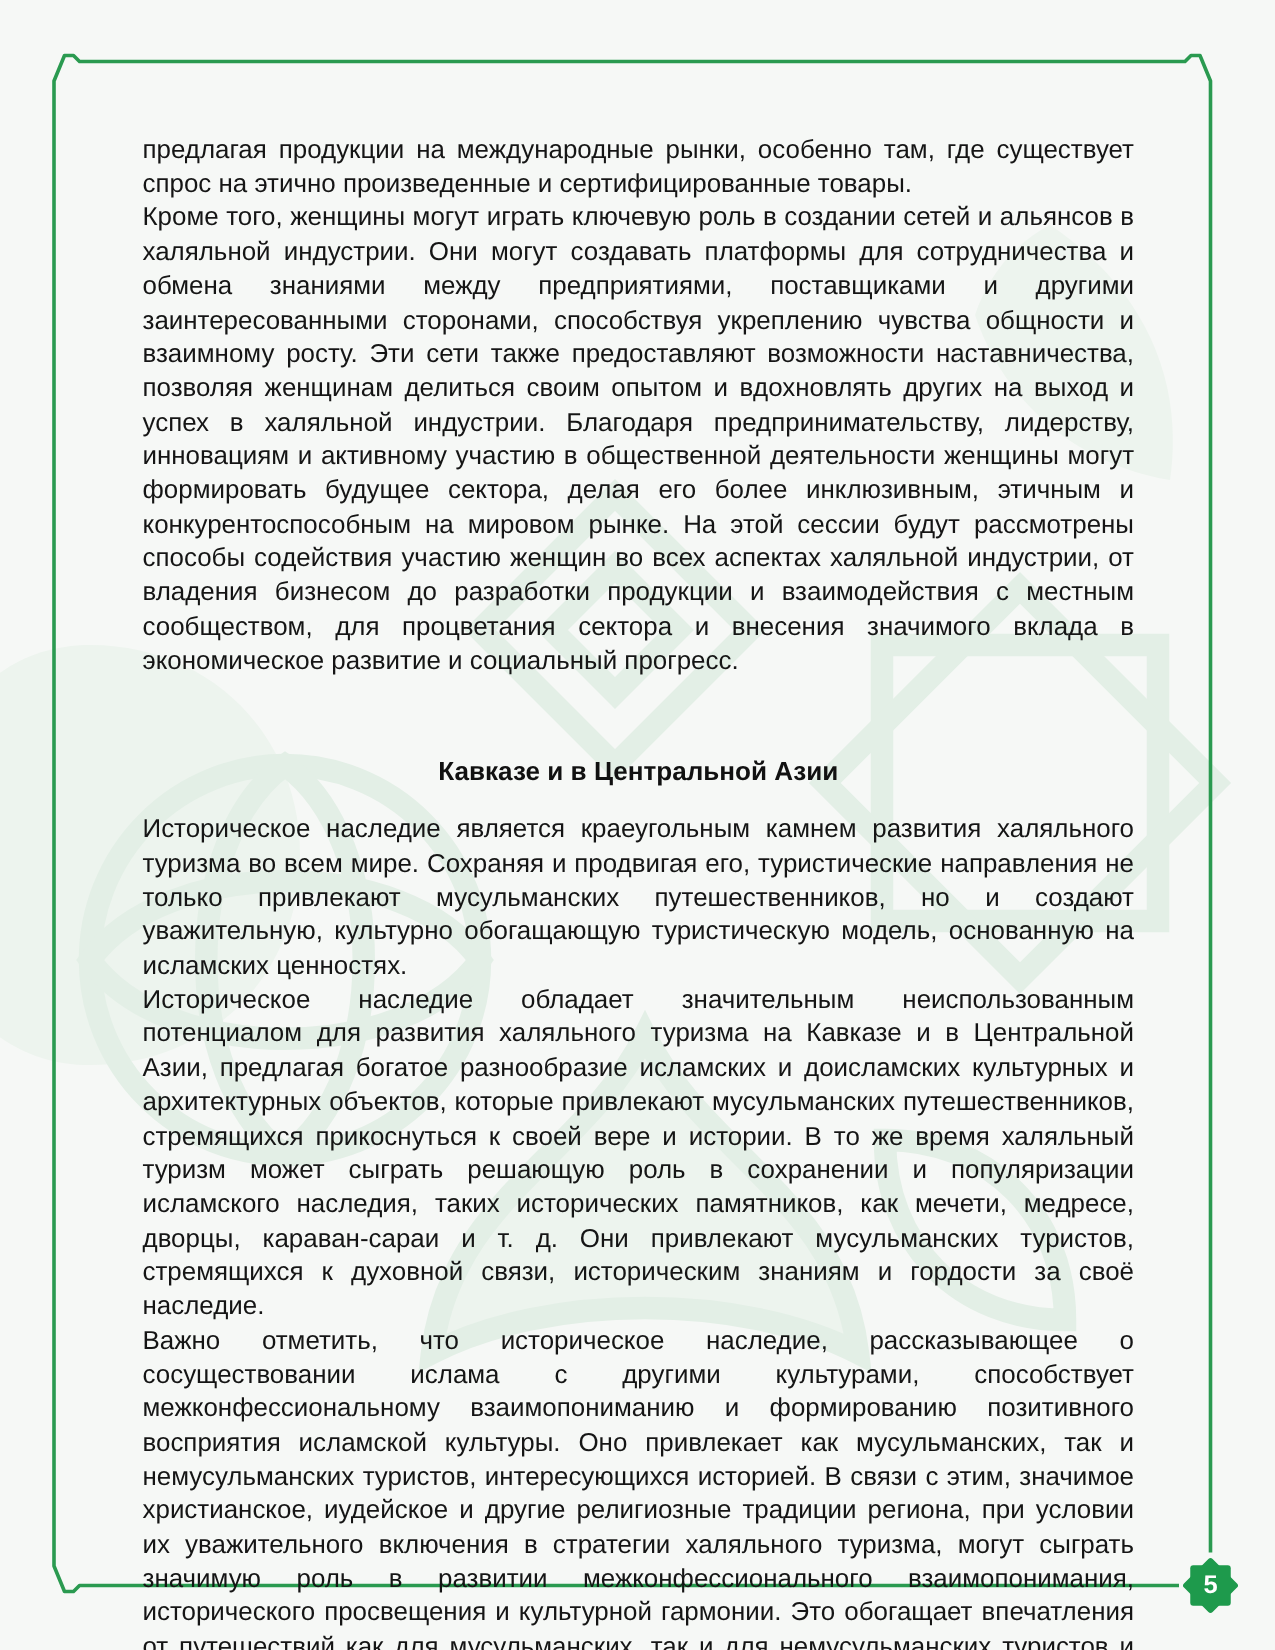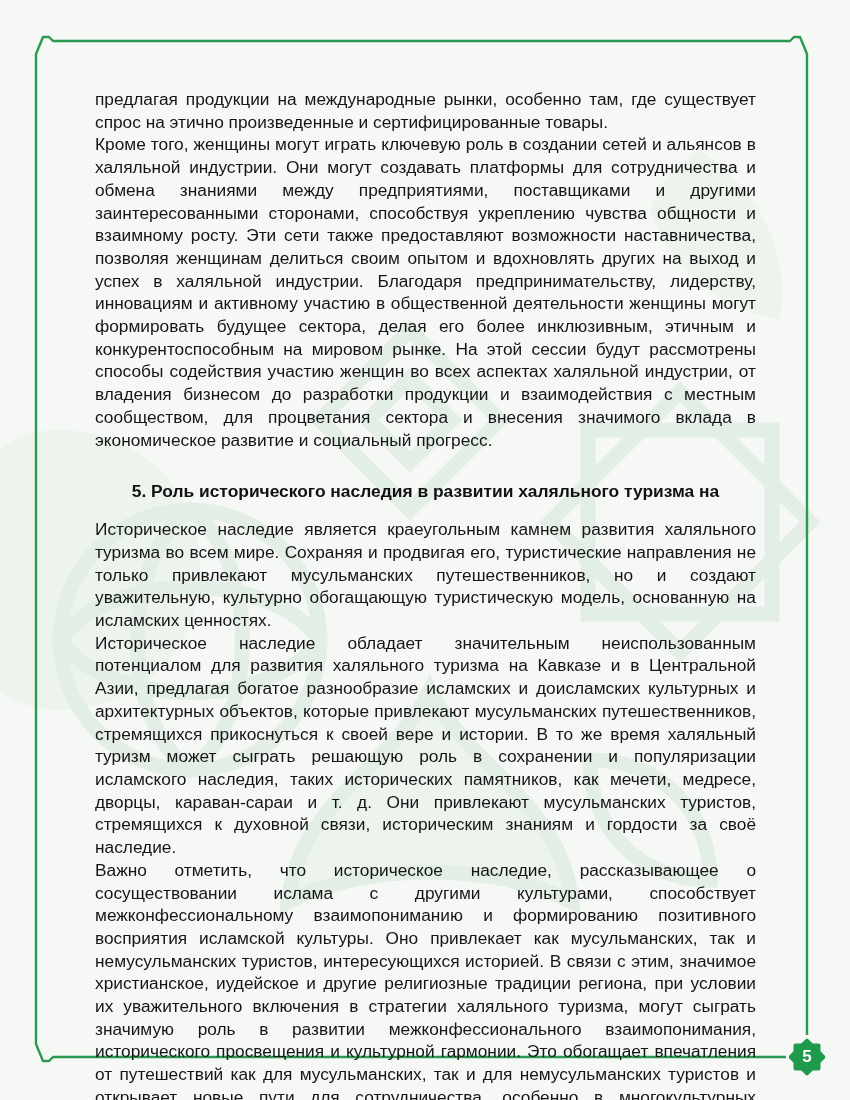--- a/index.html
+++ b/index.html
@@ -92,21 +92,22 @@
   </svg>
 
   <svg class="frame-svg" viewBox="0 0 850 1100" aria-hidden="true">
     <path fill="none" stroke-width="2.4" stroke-linejoin="round" d="M 786 1057 L 53 1057 L 49 1061 L 43 1061 L 36 1044 L 36 54 L 43 37 L 49 37 L 53 41 L 790 41 L 794 37 L 800 37 L 807 54 L 807 1035" stroke="#2a9a50"></path>
   </svg>
 
   <main class="content">
     <p>предлагая продукции на международные рынки, особенно там, где существует спрос на этично произведенные и сертифицированные товары.</p>
     <p>Кроме того, женщины могут играть ключевую роль в создании сетей и альянсов в халяльной индустрии. Они могут создавать платформы для сотрудничества и обмена знаниями между предприятиями, поставщиками и другими заинтересованными сторонами, способствуя укреплению чувства общности и взаимному росту. Эти сети также предоставляют возможности наставничества, позволяя женщинам делиться своим опытом и вдохновлять других на выход и успех в халяльной индустрии. Благодаря предпринимательству, лидерству, инновациям и активному участию в общественной деятельности женщины могут формировать будущее сектора, делая его более инклюзивным, этичным и конкурентоспособным на мировом рынке. На этой сессии будут рассмотрены способы содействия участию женщин во всех аспектах халяльной индустрии, от владения бизнесом до разработки продукции и взаимодействия с местным сообществом, для процветания сектора и внесения значимого вклада в экономическое развитие и социальный прогресс.</p>
     <h2>
-      <span>5. Роль исторического наследия в развитии халяльного туризма на</span><br>
+      <br>
+      <span>Кавказе и в Центральной Азии</span>
     </h2>
     <p>Историческое наследие является краеугольным камнем развития халяльного туризма во всем мире. Сохраняя и продвигая его, туристические направления не только привлекают мусульманских путешественников, но и создают уважительную, культурно обогащающую туристическую модель, основанную на исламских ценностях.</p>
     <p>Историческое наследие обладает значительным неиспользованным потенциалом для развития халяльного туризма на Кавказе и в Центральной Азии, предлагая богатое разнообразие исламских и доисламских культурных и архитектурных объектов, которые привлекают мусульманских путешественников, стремящихся прикоснуться к своей вере и истории. В то же время халяльный туризм может сыграть решающую роль в сохранении и популяризации исламского наследия, таких исторических памятников, как мечети, медресе, дворцы, караван-сараи и т. д. Они привлекают мусульманских туристов, стремящихся к духовной связи, историческим знаниям и гордости за своё наследие.</p>
     <p>Важно отметить, что историческое наследие, рассказывающее о сосуществовании ислама с другими культурами, способствует межконфессиональному взаимопониманию и формированию позитивного восприятия исламской культуры. Оно привлекает как мусульманских, так и немусульманских туристов, интересующихся историей. В связи с этим, значимое христианское, иудейское и другие религиозные традиции региона, при условии их уважительного включения в стратегии халяльного туризма, могут сыграть значимую роль в развитии межконфессионального взаимопонимания, исторического просвещения и культурной гармонии. Это обогащает впечатления от путешествий как для мусульманских, так и для немусульманских туристов и открывает новые пути для сотрудничества, особенно в многокультурных регионах с общей историей.</p>
 
   </main>
 
   <div class="page-number-badge">
     <svg width="54" height="54" viewBox="780 1030 54 54" aria-hidden="true">
       <rect x="793.5" y="1043.5" width="27" height="27" rx="2" fill="#1e9a4c"></rect>

